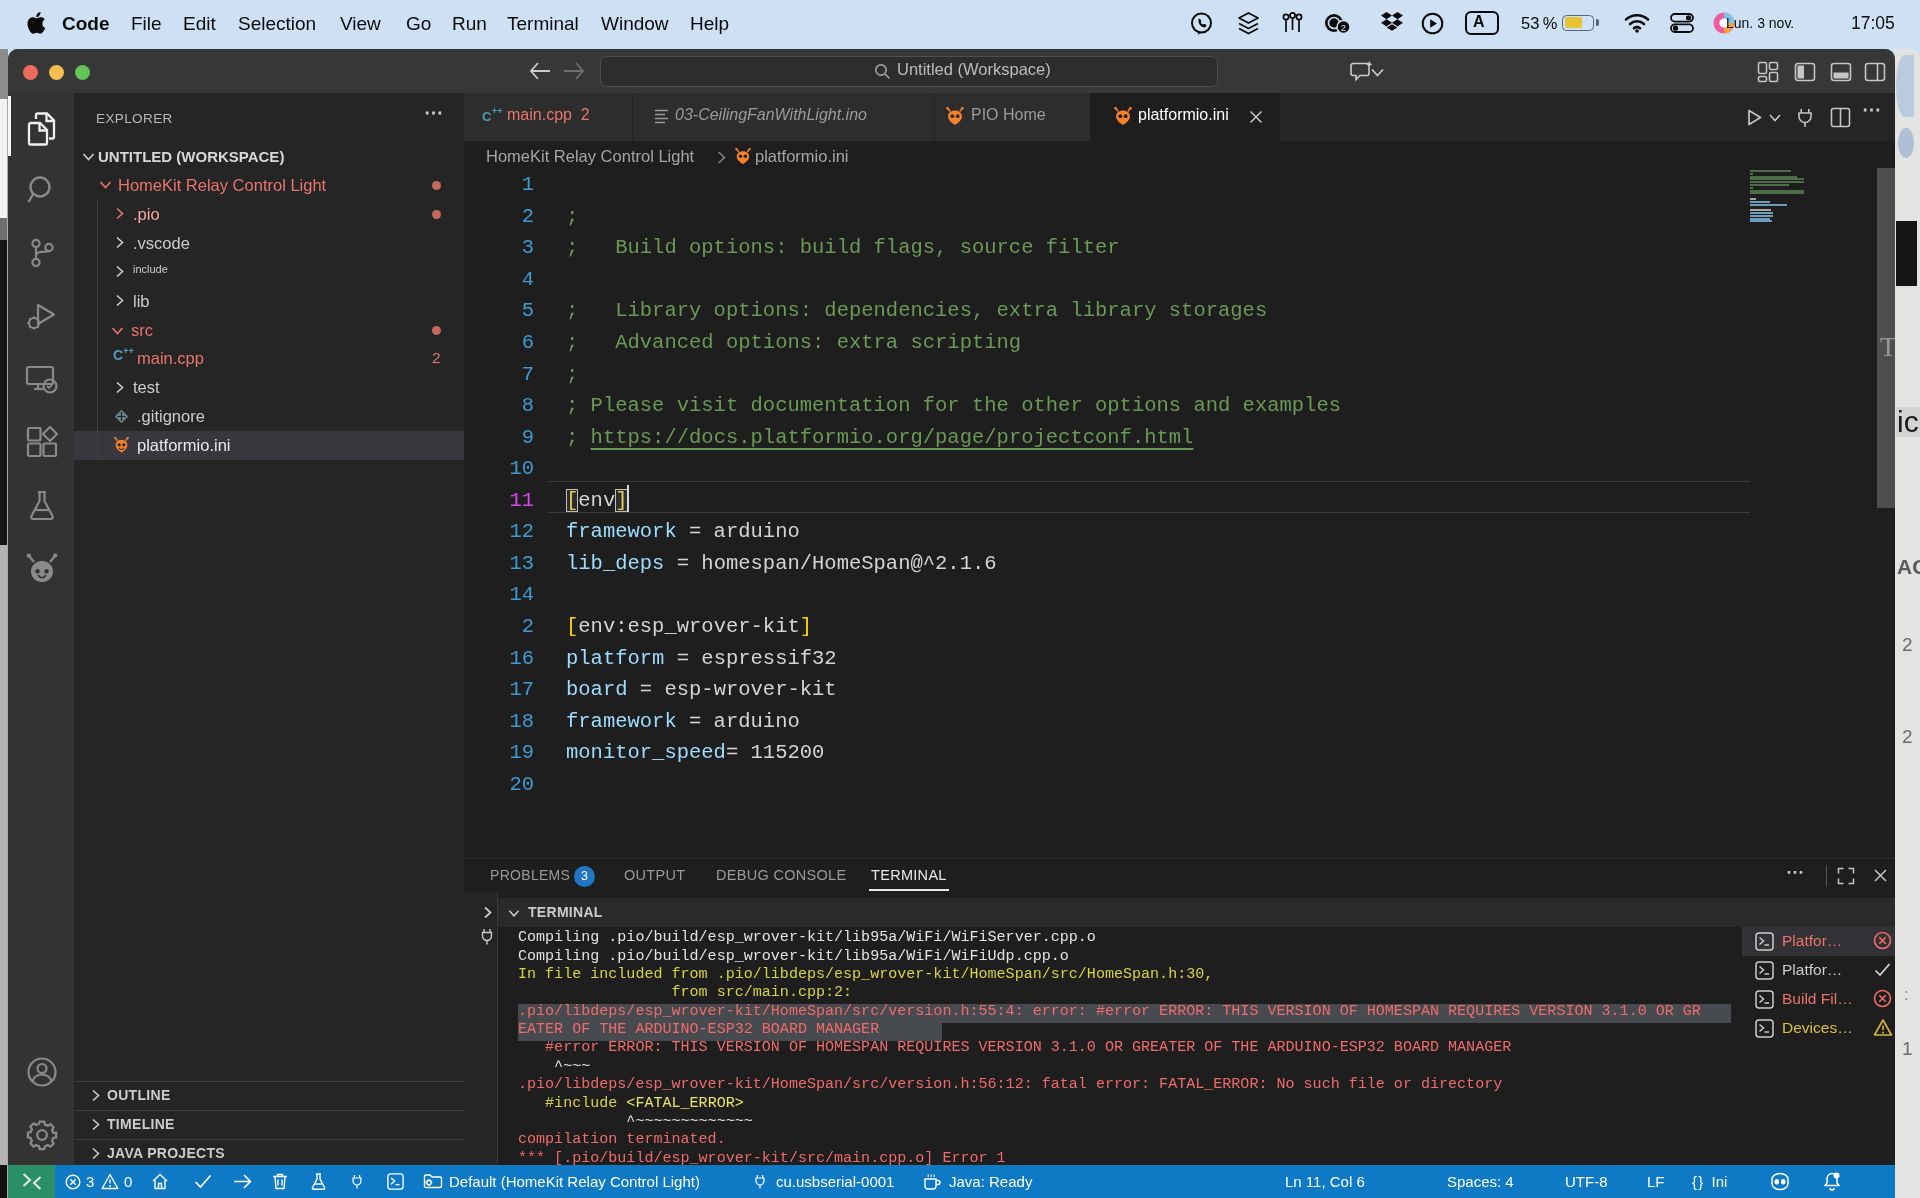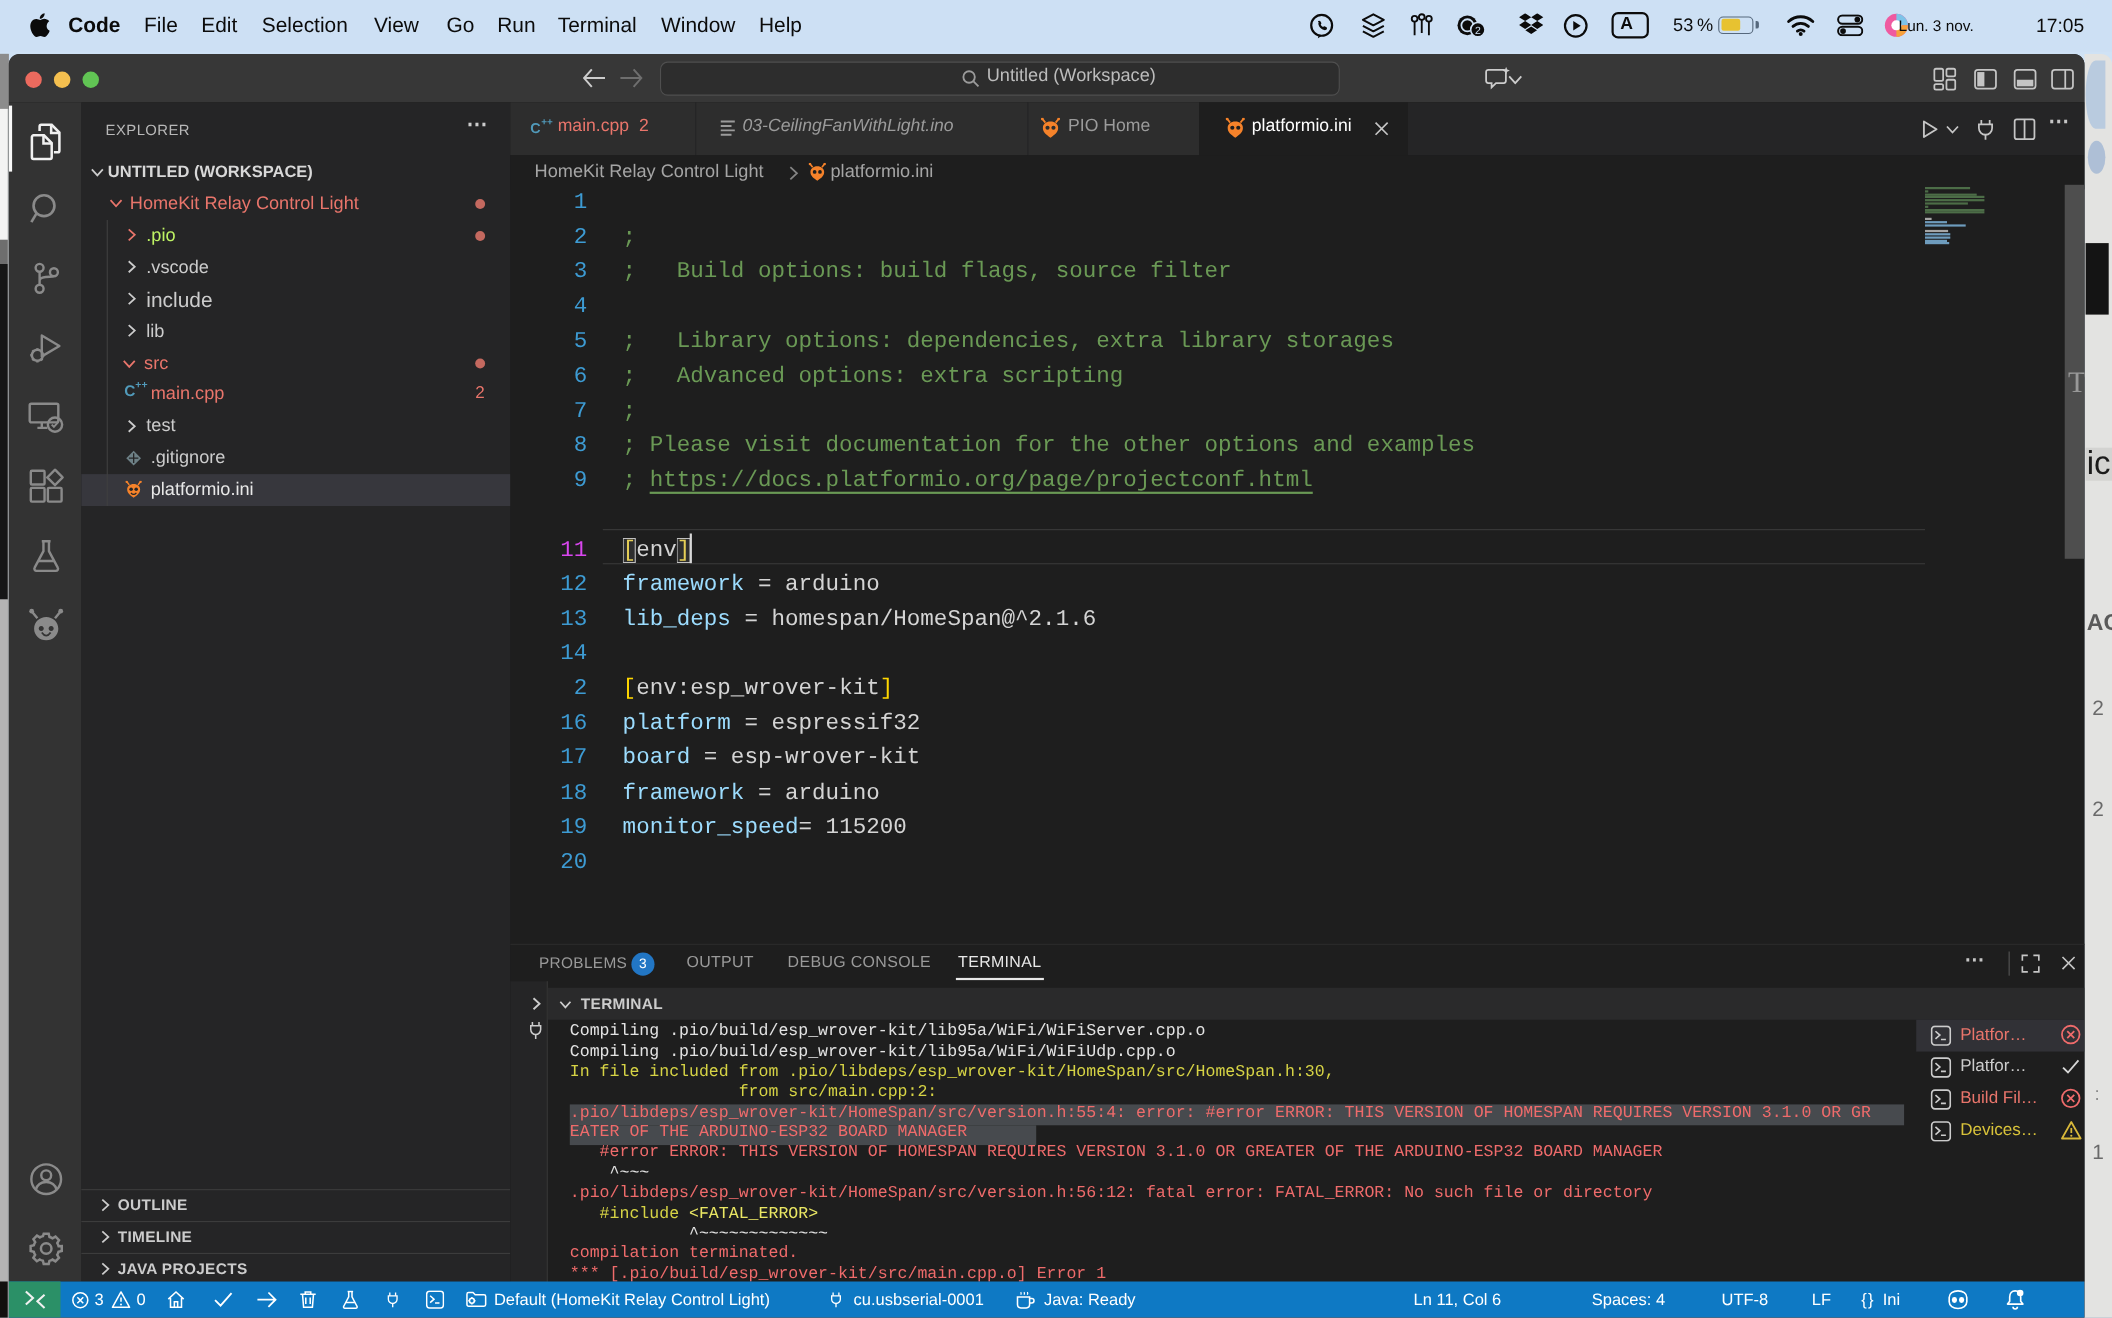--- a/index.html
+++ b/index.html
@@ -269,30 +269,30 @@
       </svg>
     <span class="abs" style="left:24px;top:55px;font-size:15px;font-weight:bold;color:#d8d8d8">UNTITLED (WORKSPACE)</span>
     <svg class="abs" style="left:25px;top:85px" width="13" height="13" viewBox="0 0 13 13">
         <path d="M1.5 4 L6.5 9.5 L11.5 4" stroke="#e9756b" stroke-width="1.6" fill="none"></path>
       </svg>
     <span class="abs" style="left:44px;top:83px;font-size:16.5px;color:#e9756b">HomeKit Relay Control Light</span>
     <div class="abs" style="left:358px;top:88px;width:9px;height:9px;border-radius:50%;background:#c4695f"></div>
     <svg class="abs" style="left:39px;top:114px" width="13" height="13" viewBox="0 0 13 13">
         <path d="M4 1.5 L9.5 6.5 L4 11.5" stroke="#e9756b" stroke-width="1.6" fill="none"></path>
       </svg>
-    <span class="abs" style="left:59px;top:112px;font-size:16.5px;color:#bef264">.pio</span>
+    <span class="abs" style="left:59px;top:112px;font-size:16.5px;color:#fca5a5">.pio</span>
     <div class="abs" style="left:358px;top:117px;width:9px;height:9px;border-radius:50%;background:#c4695f"></div>
     <svg class="abs" style="left:39px;top:143px" width="13" height="13" viewBox="0 0 13 13">
         <path d="M4 1.5 L9.5 6.5 L4 11.5" stroke="#cccccc" stroke-width="1.6" fill="none"></path>
       </svg>
     <span class="abs" style="left:59px;top:141px;font-size:16.5px">.vscode</span>
     <svg class="abs" style="left:39px;top:172px" width="13" height="13" viewBox="0 0 13 13">
         <path d="M4 1.5 L9.5 6.5 L4 11.5" stroke="#cccccc" stroke-width="1.6" fill="none"></path>
       </svg>
-    <span class="abs" style="left:59px;top:170px;font-size:19px">include</span>
+    <span class="abs" style="left:59px;top:170px;font-size:11px">include</span>
     <svg class="abs" style="left:39px;top:201px" width="13" height="13" viewBox="0 0 13 13">
         <path d="M4 1.5 L9.5 6.5 L4 11.5" stroke="#cccccc" stroke-width="1.6" fill="none"></path>
       </svg>
     <span class="abs" style="left:59px;top:199px;font-size:16.5px">lib</span>
     <svg class="abs" style="left:37px;top:231px" width="13" height="13" viewBox="0 0 13 13">
         <path d="M1.5 4 L6.5 9.5 L11.5 4" stroke="#e9756b" stroke-width="1.6" fill="none"></path>
       </svg>
     <span class="abs" style="left:57px;top:228px;font-size:16.5px;color:#e9756b">src</span>
     <div class="abs" style="left:358px;top:233px;width:9px;height:9px;border-radius:50%;background:#c4695f"></div>
     <span class="abs" style="left:39px;top:254px;font-size:14px;font-weight:bold;color:#519aba">C</span>
@@ -433,20 +433,23 @@
           <span class="ln">7</span>
           <span class="cl c">;</span>
         </div>
       <div class="crow" style="top:218.1px">
           <span class="ln">8</span>
           <span class="cl c">; Please visit documentation for the other options and examples</span>
         </div>
       <div class="crow" style="top:249.6px">
           <span class="ln">9</span>
           <span class="cl c">; <span style="text-decoration:underline;text-underline-offset:5px">https://docs.platformio.org/page/projectconf.html</span></span>
+        </div>
+      <div class="crow" style="top:281.2px">
+          <span class="ln">10</span>
         </div>
       <div class="crow" style="top:312.7px">
           <span class="ln" style="color:#d946ef">11</span>
           <span class="cl"><span class="bm">[</span>env<span class="bm">]</span></span>
         </div>
       <div class="crow" style="top:344.3px">
           <span class="ln">12</span>
           <span class="cl"><span class="k">framework</span> = arduino</span>
         </div>
       <div class="crow" style="top:375.8px">

